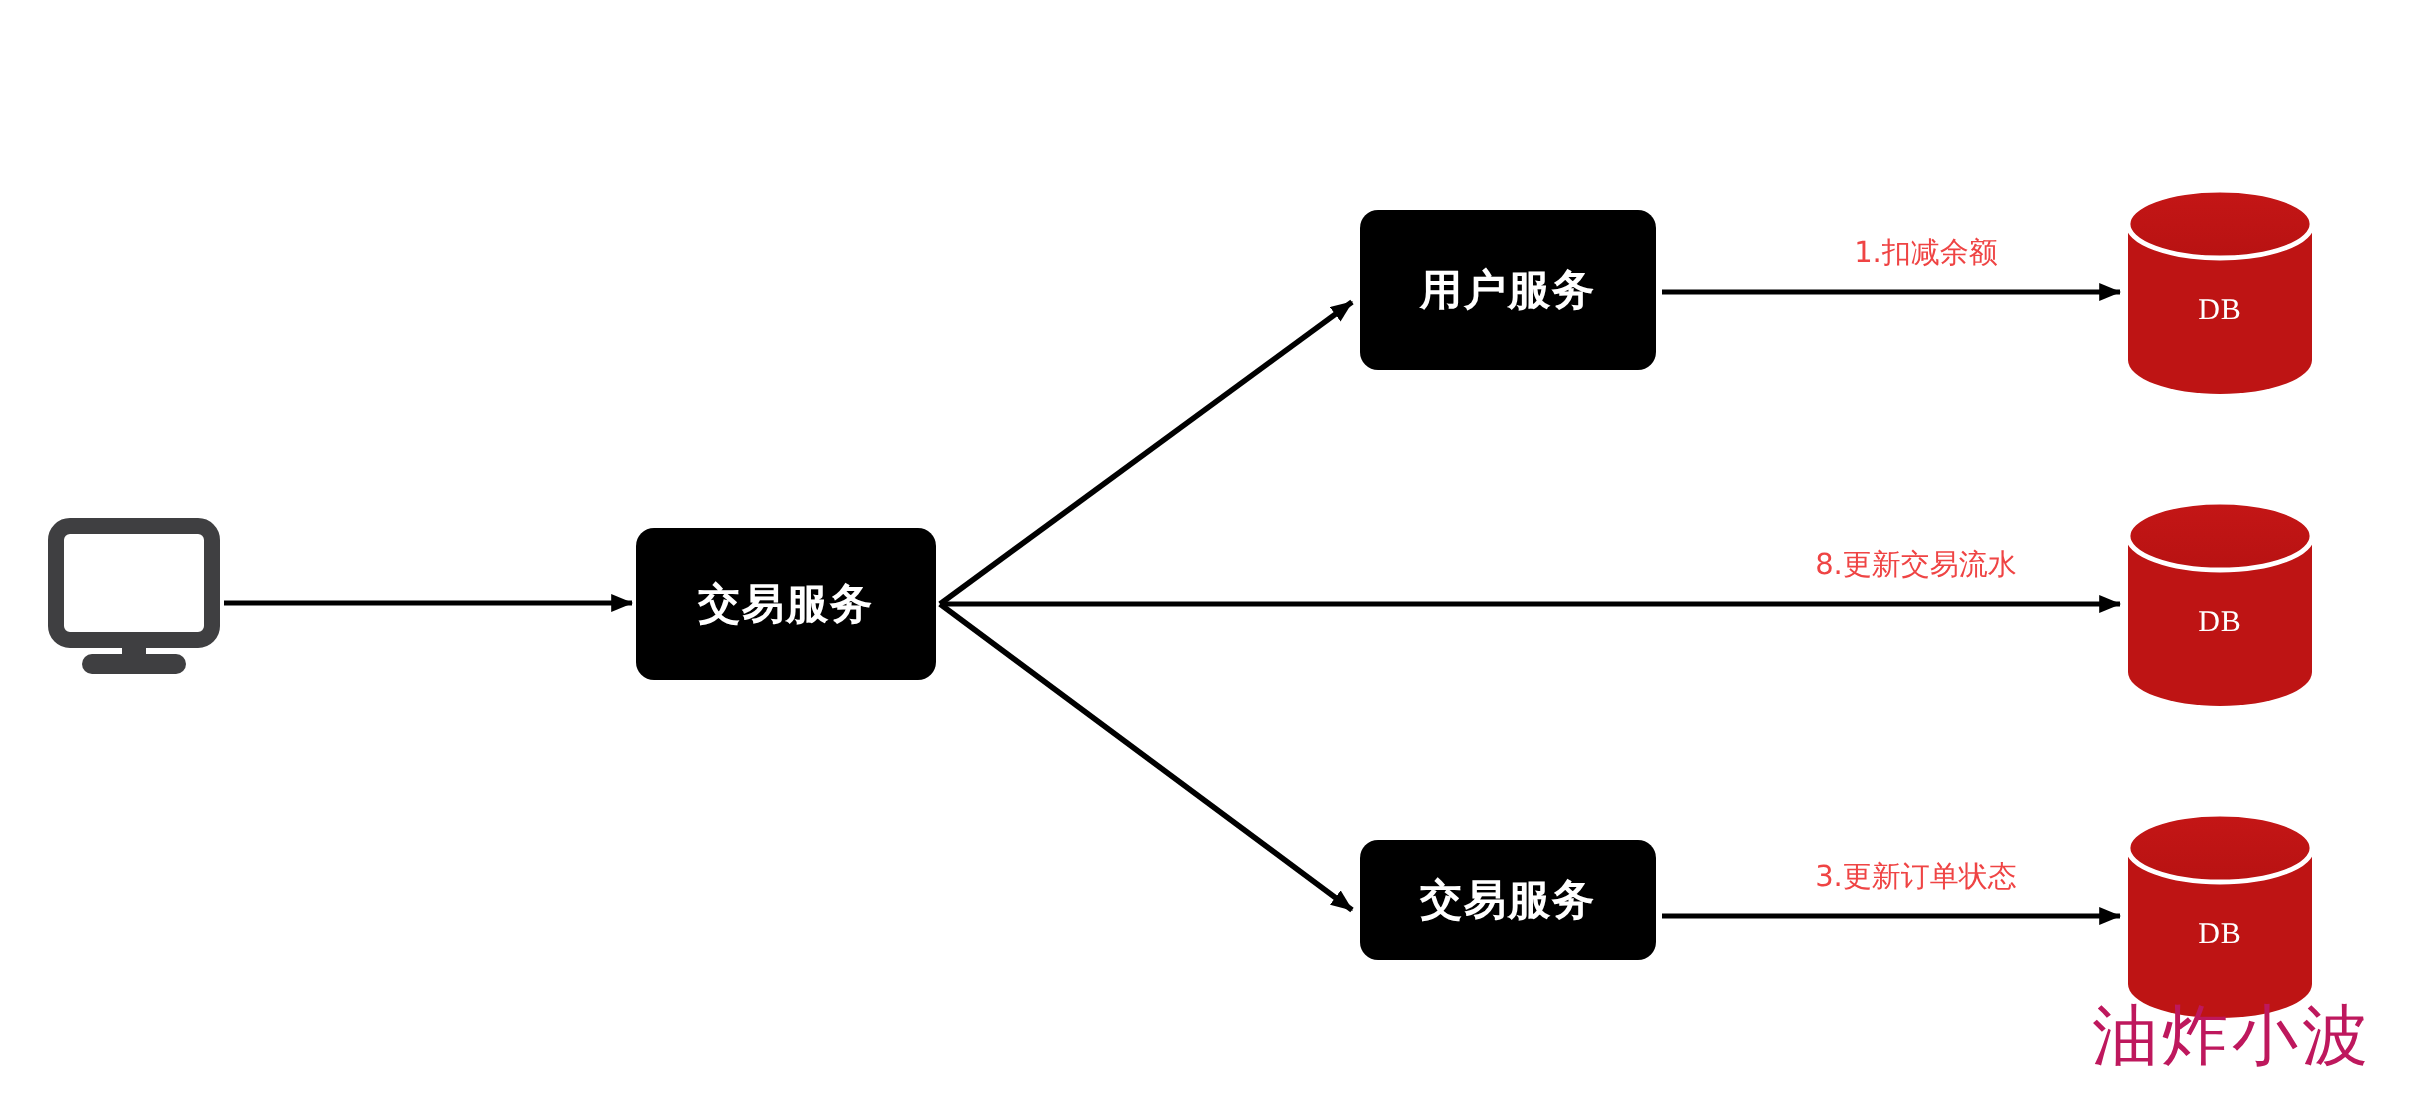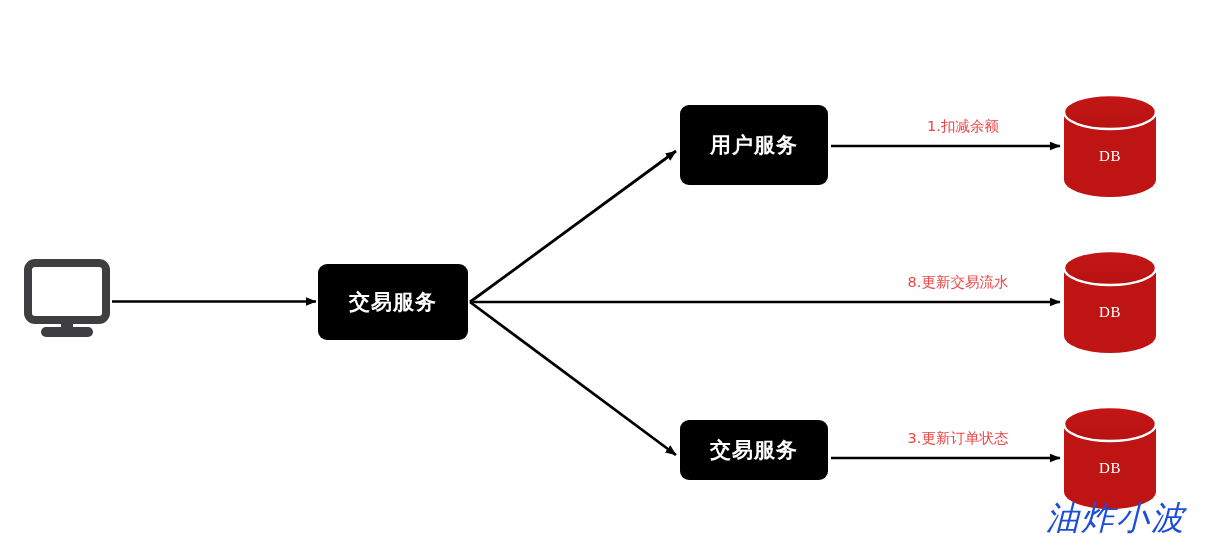--- a/index.html
+++ b/index.html
@@ -61,22 +61,21 @@
     white-space: nowrap;
     transform: translate(-50%, -50%);
     user-select: none;
     letter-spacing: 0.5px;
   }
   .watermark {
     position: absolute;
     right: 20px;
     bottom: 6px;
     font-size: 33px;
-    font-style: italic;
-    color: #1d4ed8;
+    color: #be185d;
     font-family: "DejaVu Sans", "Liberation Sans", sans-serif;
     white-space: nowrap;
     user-select: none;
     letter-spacing: 2px;
   }
 </style>
 </head>
 <body>
 
 <div id="canvas">

